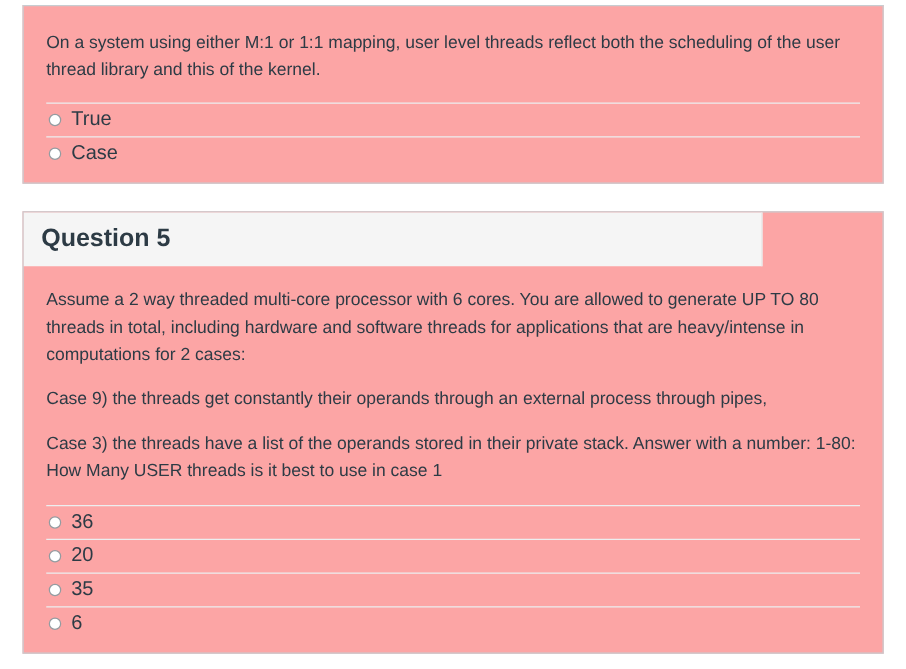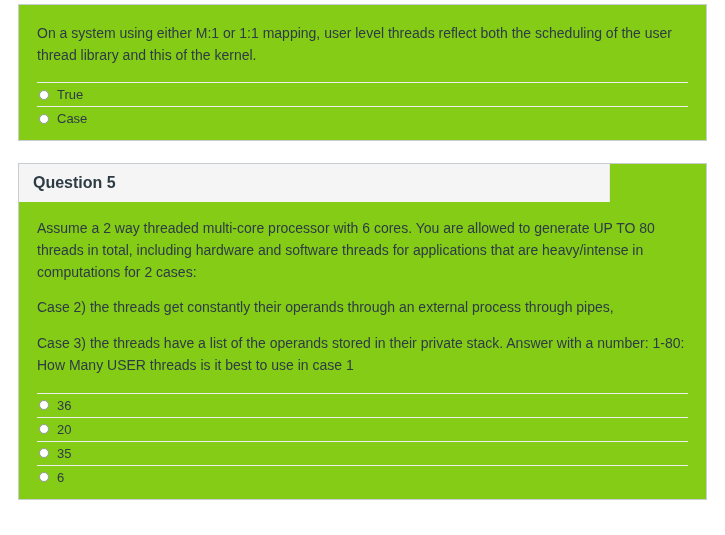--- a/index.html
+++ b/index.html
@@ -6,27 +6,27 @@
     body {
       font-family: -apple-system, BlinkMacSystemFont, "Segoe UI", Helvetica, Arial, sans-serif;
       background: #fff;
       padding: 0 18px;
       color: #2d3b45;
       font-size: 14px;
     }
     .question-card {
       border: 1px solid #c7cdd1;
       margin-bottom: 22px;
-      background: #84cc16;
+      background: #fca5a5;
     }
     .question-header {
       background: #f5f5f5;
       padding: 10px 14px;
       font-weight: 700;
-      font-size: 16px;
+      font-size: 20px;
       color: #2d3b45;
       width: 86%;
       border-right: 1px solid #e8e8e8;
     }
     .question-body {
       padding: 16px 18px 10px 18px;
     }
     .q-text {
       font-size: 14px;
       line-height: 1.55;
@@ -39,21 +39,21 @@
     .q-text p:last-child { margin-bottom: 0; }
     .options {
       margin-top: 8px;
     }
     .option-row {
       border-top: 1px solid #eceeef;
       padding: 4px 0 4px 2px;
       display: flex;
       align-items: center;
       gap: 8px;
-      font-size: 13px;
+      font-size: 16px;
       color: #2d3b45;
     }
     .option-row:first-child { border-top: 1px solid #eceeef; }
     .radio-icon {
       width: 10px;
       height: 10px;
       border: 1px solid #949ca1;
       border-radius: 50%;
       flex-shrink: 0;
       display: inline-block;
@@ -81,21 +81,21 @@
       </div>
     </div>
   </div>
 </div>
 
 <div class="question-card">
   <div class="question-header">Question 5</div>
   <div class="question-body">
     <div class="q-text">
       <p>Assume a 2 way threaded multi-core processor with 6 cores. You are allowed to generate UP TO 80 threads in total, including hardware and software threads for applications that are heavy/intense in computations for 2 cases:</p>
-      <p>Case 2) the threads get constantly their operands through an external process through pipes,</p>
+      <p>Case 9) the threads get constantly their operands through an external process through pipes,</p>
       <p>Case 3) the threads have a list of the operands stored in their private stack. Answer with a number: 1-80: How Many USER threads is it best to use in case 1</p>
     </div>
     <div class="options">
       <div class="option-row">
         <span class="radio-icon"></span>
         <span>36</span>
       </div>
       <div class="option-row">
         <span class="radio-icon"></span>
         <span>20</span>

